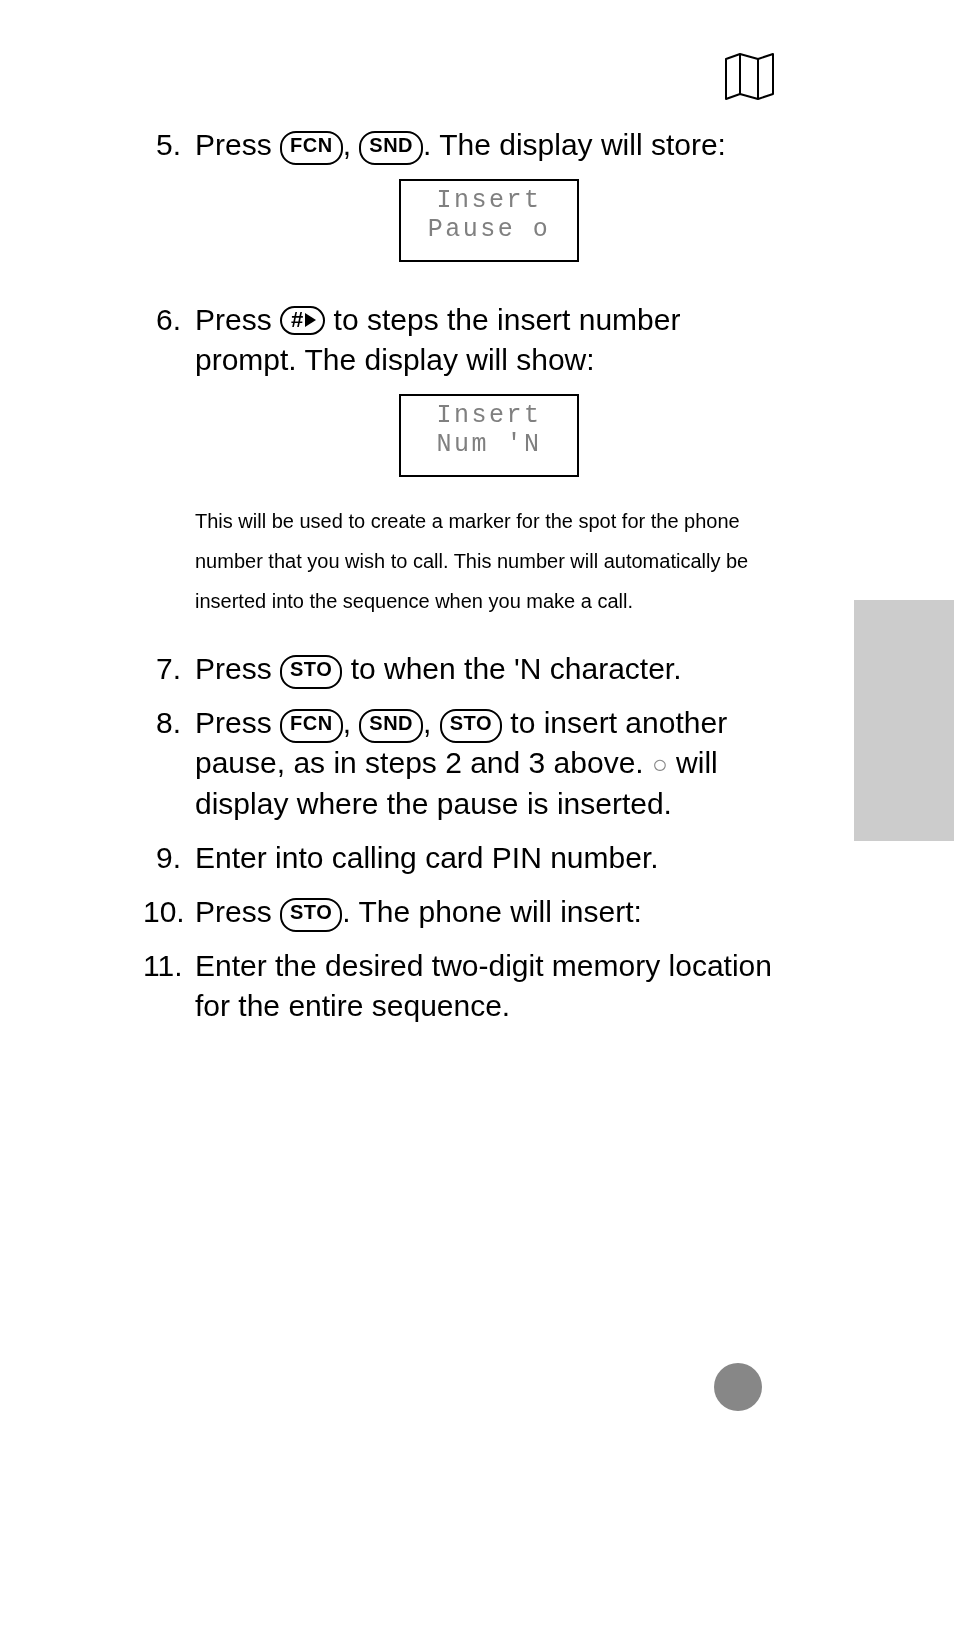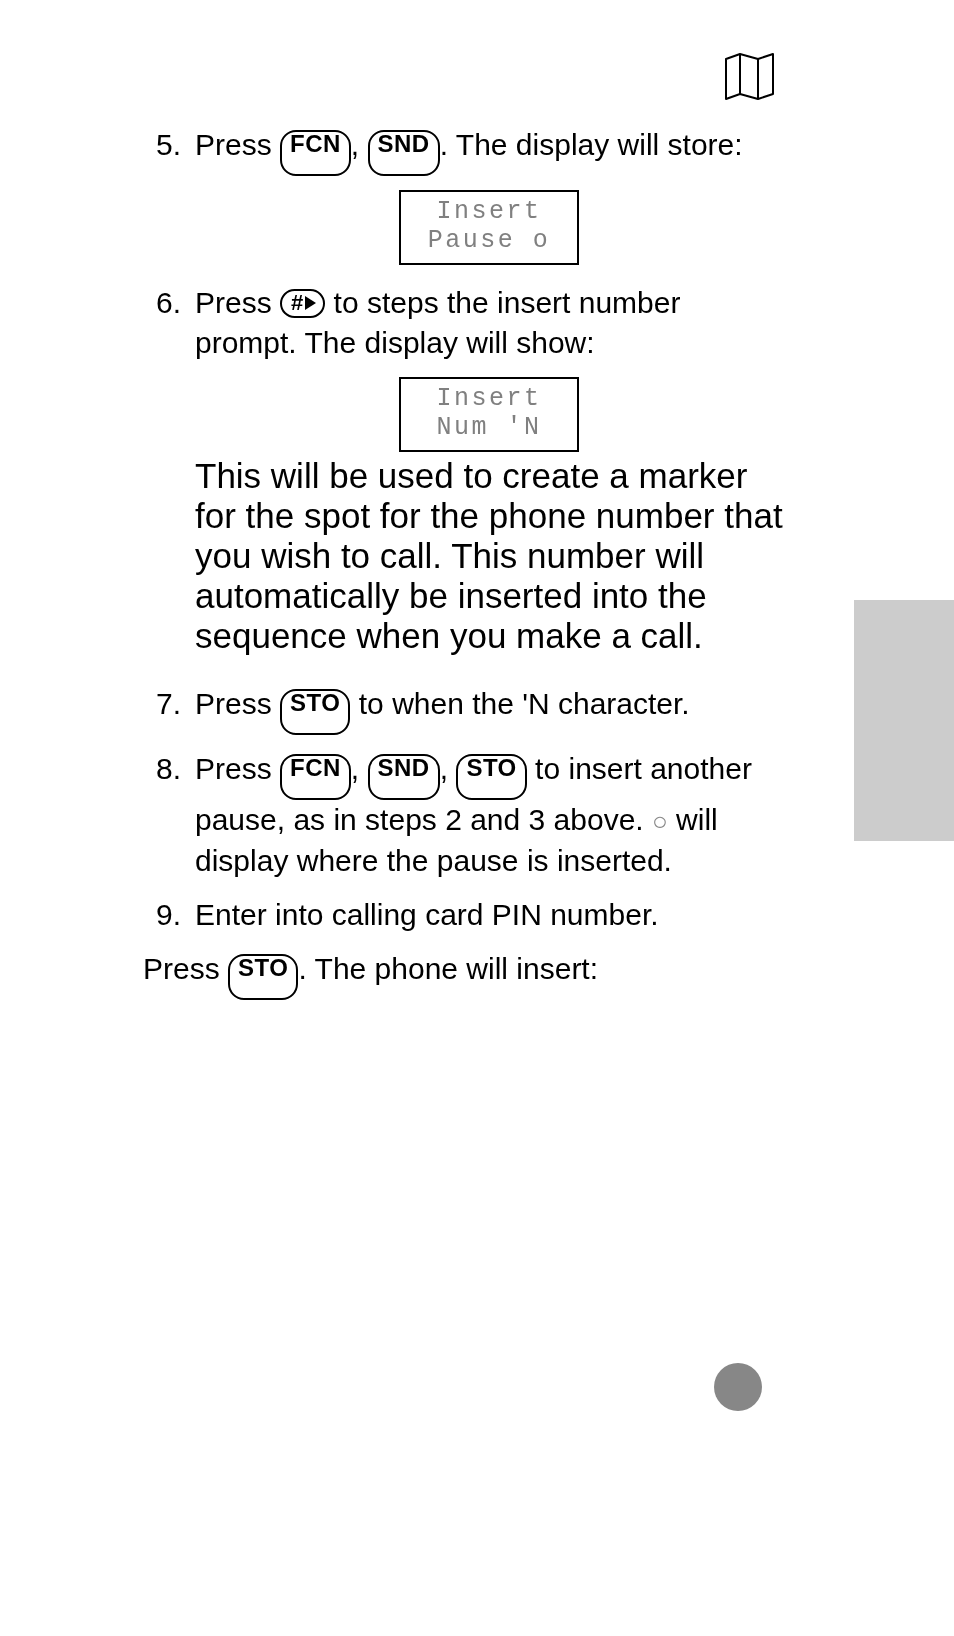--- a/index.html
+++ b/index.html
@@ -59,24 +59,24 @@
     .step-body {
       flex: 1;
       font-size: 30px;
       line-height: 40px;
       color: #000;
     }
     .key-btn {
       display: inline-block;
       border: 2.2px solid #000;
       border-radius: 16px;
-      padding: 0px 8px 18px 8px;
+      padding: 0px 8px 6px 8px;
       font-family: Arial, Helvetica, sans-serif;
       font-weight: bold;
-      font-size: 24px;
+      font-size: 20px;
       line-height: 24px;
       vertical-align: 3px;
       letter-spacing: 0.5px;
     }
     .key-hash {
       display: inline-flex;
       align-items: center;
       border: 2.2px solid #000;
       border-radius: 16px;
       padding: 0px 7px 1px 9px;
@@ -91,22 +91,22 @@
       display: inline-block;
       width: 0;
       height: 0;
       border-top: 7px solid transparent;
       border-bottom: 7px solid transparent;
       border-left: 11px solid #000;
     }
     .display-box {
       border: 2px solid #000;
       width: 180px;
-      margin: 14px auto 4px auto;
-      padding: 5px 0 8px 0;
+      margin: 14px auto 24px auto;
+      padding: 5px 0 16px 0;
       font-family: "Courier New", monospace;
       font-size: 25px;
       line-height: 29px;
       letter-spacing: 2.5px;
       color: #808080;
       text-align: center;
     }
     .display-line {
       white-space: pre;
     }
@@ -116,21 +116,21 @@
       letter-spacing: 1px;
       font-size: 22px;
     }
     .dot-char {
       font-size: 26px;
       color: #888;
       letter-spacing: 0;
     }
     .para {
       margin-bottom: 14px;
-      font-size: 35px;
+      font-size: 20px;
       line-height: 40px;
     }
   </style>
 </head>
 <body>
 
 <div class="page-icon">
   <svg width="53" height="53" viewBox="0 0 53 53">
     <path d="M 3 9 L 17 4 L 35 9 L 50 4 L 50 44 L 35 49 L 17 44 L 3 49 Z" fill="none" stroke="#000" stroke-width="2" stroke-linejoin="round"></path>
     <line x1="17" y1="4" x2="17" y2="44" stroke="#000" stroke-width="2"></line>
@@ -184,19 +184,26 @@
   </div>
 
   <div class="step">
     <div class="step-num">9.</div>
     <div class="step-body">
       <span>Enter into calling card PIN number.</span>
     </div>
   </div>
 
   <div class="step">
+    <div class="step-num">10.</div>
     <div class="step-body">
       <span>Press </span><span class="key-btn">STO</span><span>. The phone will insert:</span>
     </div>
   </div>
 
+  <div class="step">
+    <div class="step-num">11.</div>
+    <div class="step-body">
+      <span>Enter the desired two-digit memory location for the entire sequence.</span>
+    </div>
+  </div>
 
 </div>
 
 </body></html>

